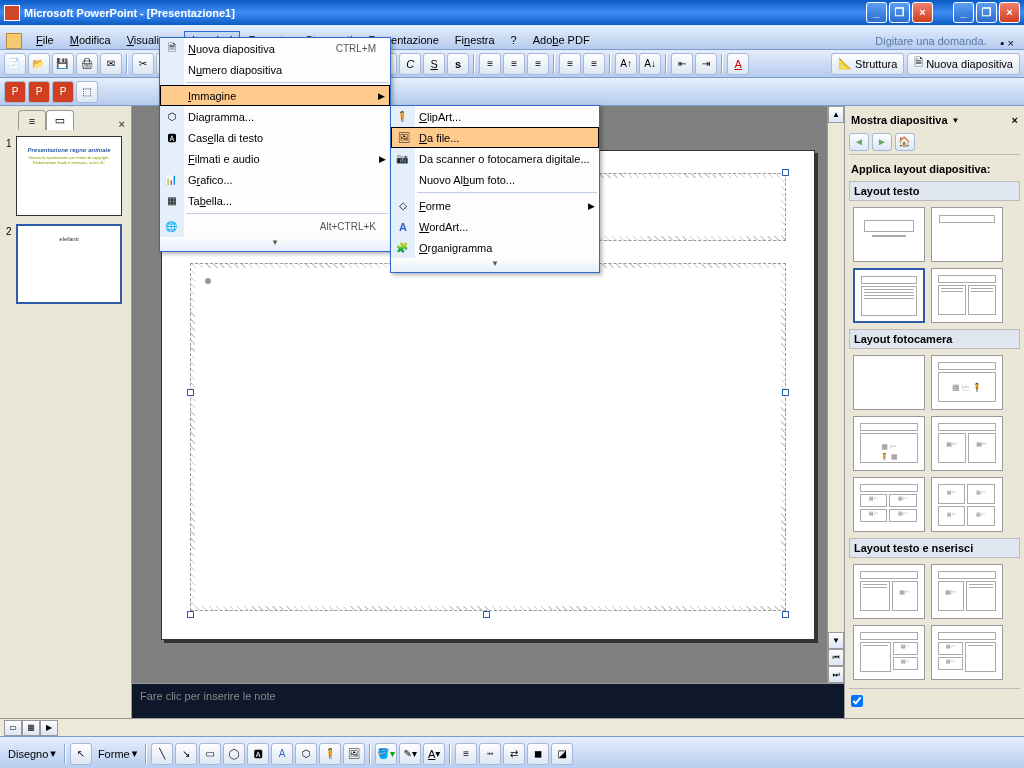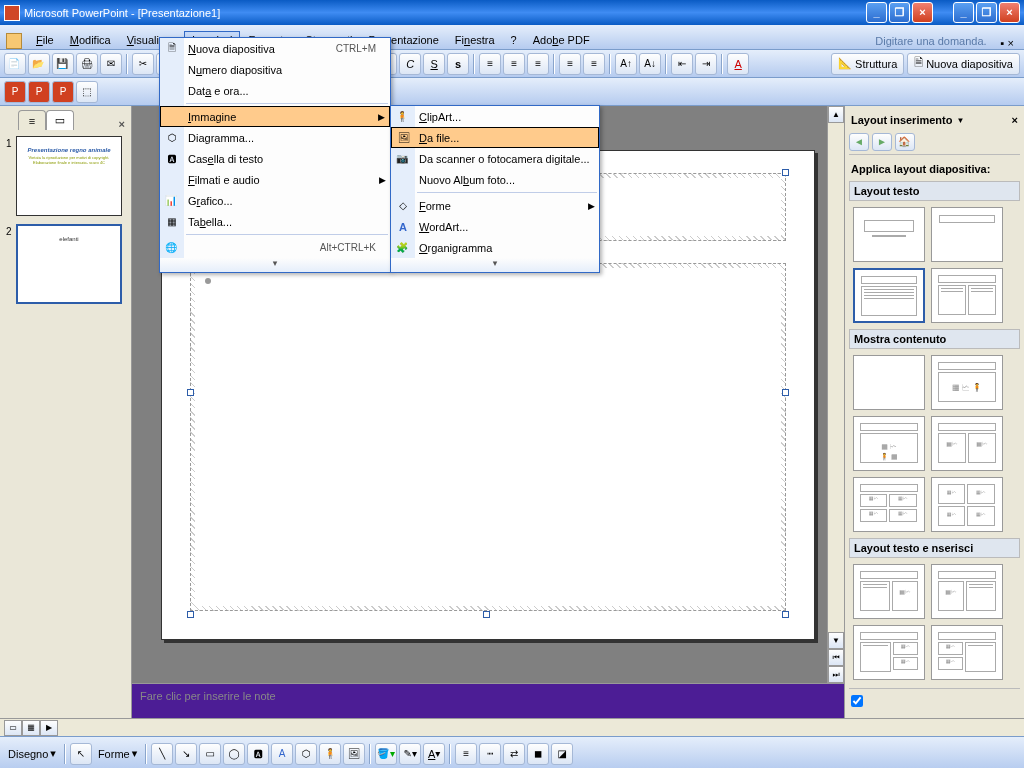--- a/index.html
+++ b/index.html
@@ -1,21 +1,21 @@
 <!DOCTYPE html>
 <html><head>
 <meta charset="utf-8">
 <style>
 * { box-sizing: border-box; margin: 0; padding: 0; font-family: Tahoma, sans-serif; font-size: 11px; }
 body { width: 1024px; height: 768px; background: #ece9d8; overflow: hidden; position: relative; }
 
 
 .titlebar { height: 25px; background: linear-gradient(to bottom, #0a5bc4, #3f8cf3, #0a5bc4); display: flex; align-items: center; padding: 0 4px; color: #fff; }
 .titlebar .icon { width: 16px; height: 16px; background: #d04727; margin-right: 4px; border: 1px solid #fff; }
-.titlebar .title { flex: 1; font-weight: normal; }
+.titlebar .title { flex: 1; font-weight: bold; }
 .titlebar .wbtns { display: flex; gap: 2px; }
 .titlebar .wbtn { width: 21px; height: 21px; background: linear-gradient(to bottom, #5aa0f2, #2c6dd0); border: 1px solid #fff; border-radius: 3px; color: #fff; text-align: center; line-height: 18px; font-weight: bold; cursor: pointer; }
 .titlebar .wbtn.close { background: linear-gradient(to bottom, #f08070, #d04020); }
 .titlebar .wbtns2 { display: flex; gap: 2px; margin-right: 20px; }
 
 
 .menubar { height: 25px; background: linear-gradient(to bottom, #e5eefb, #b5cbef); display: flex; align-items: flex-end; padding: 0 6px; border-bottom: 1px solid #7a9ccb; }
 .menubar .docicon { width: 16px; height: 16px; background: #f7c873; border: 1px solid #b58a3a; margin-right: 6px; }
 .menubar .mitem { padding: 3px 8px; cursor: pointer; }
 .menubar .mitem.open { background: #c4d8f7; border: 1px solid #3169c6; padding: 2px 7px; }
@@ -52,21 +52,21 @@
 
 
 .canvas { flex: 1; background: #808080; display: flex; flex-direction: column; position: relative; }
 .slidewrap { flex: 1; display: flex; align-items: center; justify-content: center; position: relative; }
 .slidebig { width: 654px; height: 490px; background: #fff; border: 1px solid #333; box-shadow: 3px 3px 0 #333; position: relative; }
 .placeholder { position: absolute; border: 1px dashed #999; background-image: repeating-linear-gradient(45deg, #ccc 0, #ccc 1px, transparent 1px, transparent 5px); }
 .placeholder::before { content: ''; position: absolute; inset: 4px; background: #fff; }
 .ph1 { left: 28px; top: 22px; width: 596px; height: 68px; }
 .ph2 { left: 28px; top: 112px; width: 596px; height: 348px; }
 .handle { position: absolute; width: 7px; height: 7px; background: #fff; border: 1px solid #2d5da9; }
-.notes { height: 35px; background: #4c1d95; border-top: 1px solid #999; padding: 6px 8px; color: #888; }
+.notes { height: 35px; background: #0f172a; border-top: 1px solid #999; padding: 6px 8px; color: #888; }
 .vscroll { position: absolute; right: 0; top: 0; bottom: 35px; width: 17px; background: #ece9d8; border-left: 1px solid #999; }
 .vscroll .arrow { height: 17px; background: linear-gradient(#fefefe,#dce6f5); border: 1px solid #999; text-align:center; font-size:8px; line-height:15px; cursor:pointer; }
 .vscroll .below { position:absolute; bottom:0; width:100%; }
 
 
 .taskpane { width: 180px; background: #eae7d8; border-left: 1px solid #999; padding: 4px; }
 .tp-head { display: flex; align-items: center; padding: 4px 2px; font-weight: bold; }
 .tp-head .tp-x { margin-left: auto; cursor: pointer; }
 .tp-head .triangle { margin-left: 4px; cursor: pointer; font-size: 8px; }
 .tp-nav { display: flex; gap: 3px; padding: 3px 0; border-bottom: 1px solid #bbb; margin-bottom: 4px; }
@@ -255,21 +255,21 @@
         <div class="arrow">▼</div>
         <div class="arrow">⏮</div>
         <div class="arrow">⏭</div>
       </div>
     </div>
     <div class="notes">Fare clic per inserire le note</div>
   </div>
 
   <div class="taskpane">
     <div class="tp-head">
-      <span>Layout inserimento</span>
+      <span>Mostra diapositiva</span>
       <span class="triangle">▼</span>
       <span class="tp-x">×</span>
     </div>
     <div class="tp-nav">
       <div class="nbtn" style="color:#6a6">◄</div>
       <div class="nbtn" style="color:#6a6">►</div>
       <div class="nbtn">🏠</div>
     </div>
     <div class="tp-section">Applica layout diapositiva:</div>
     <div class="tp-section sub">Layout testo</div>
@@ -297,21 +297,21 @@
               <div class="line"></div>
               <div class="line"></div>
             </div>
             <div class="box lines" style="flex:1;height:30px">
               <div class="line"></div>
               <div class="line"></div>
             </div>
           </div>
         </div>
     </div>
-    <div class="tp-section sub">Mostra contenuto</div>
+    <div class="tp-section sub">Layout fotocamera</div>
     <div class="layouts">
       <div class="layout"></div>
       <div class="layout">
           <div class="box" style="height:8px;margin:2px"></div>
           <div class="box" style="height:30px;margin:2px;text-align:center;font-size:8px;padding-top:8px;color:#888">▦ 🗠 🧍</div>
         </div>
       <div class="layout">
           <div class="box" style="height:8px;margin:2px"></div>
           <div class="box" style="height:30px;margin:2px;text-align:center;font-size:7px;padding-top:8px;color:#888">▦ 🗠<br>🧍 ▦</div>
         </div>
@@ -434,23 +434,20 @@
 
 <div class="menu-ins">
   <div class="mrow">
     <span class="micon">🗎</span>
     <span><u>N</u>uova diapositiva</span>
     <span class="short">CTRL+M</span>
   </div>
   <div class="mrow">
       <span>N<u>u</u>mero diapositiva</span>
     </div>
-  <div class="mrow">
-      <span>Dat<u>a</u> e ora...</span>
-    </div>
   <div class="msep"></div>
   <div class="mrow hl">
     <span><u>I</u>mmagine</span>
       <span class="arrow">▶</span>
   </div>
   <div class="mrow">
     <span class="micon">⬡</span>
     <span>Dia<u>g</u>ramma...</span>
   </div>
   <div class="mrow">

